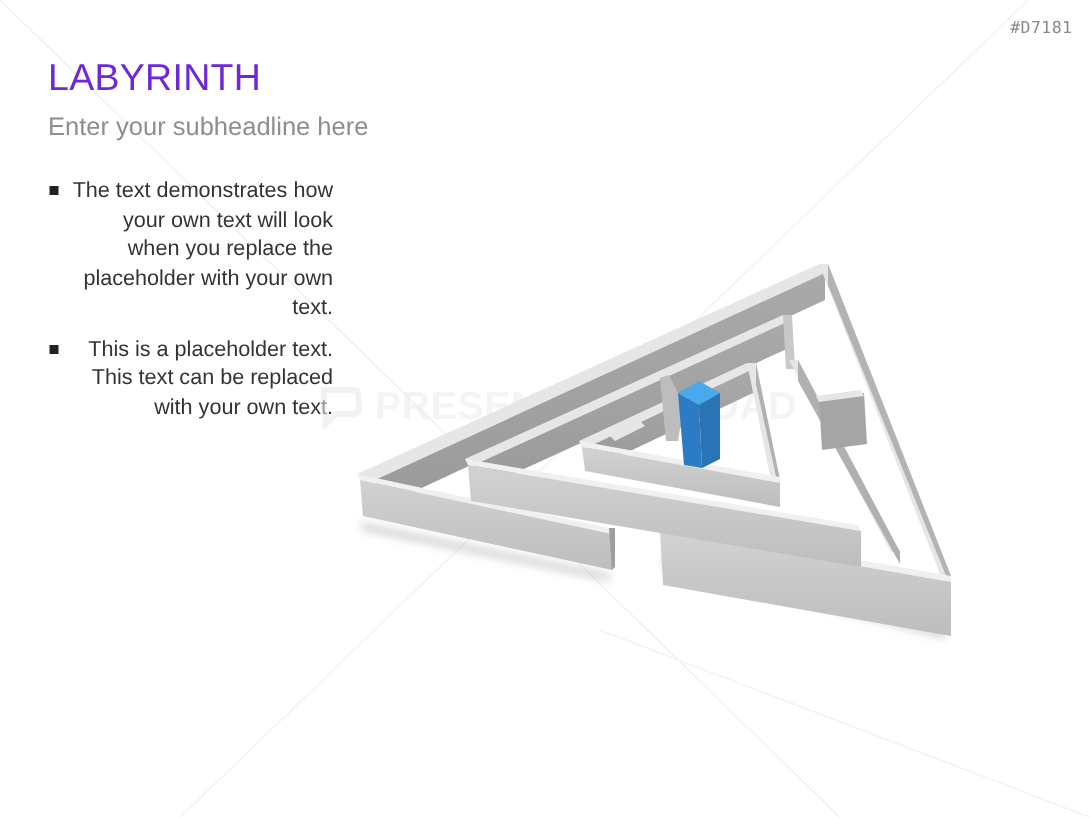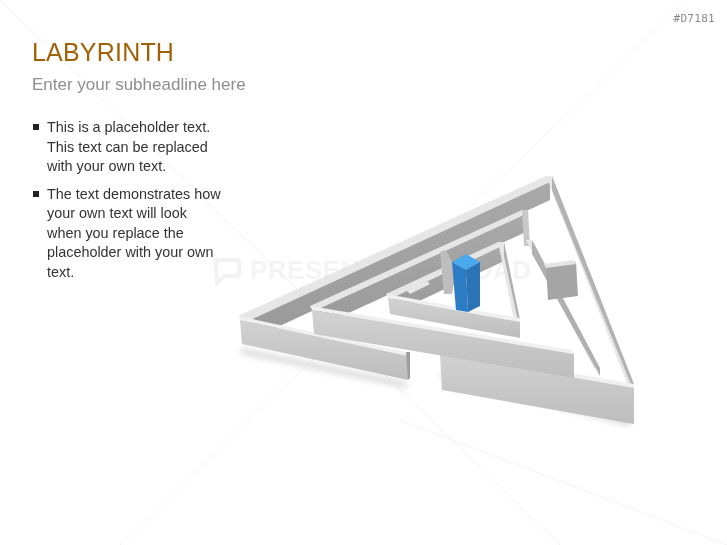--- a/index.html
+++ b/index.html
@@ -1,22 +1,22 @@
 <!DOCTYPE html>
 <html><head>
 <meta charset="utf-8">
 <style>
   html, body { margin:0; padding:0; }
   body { width:727px; height:545px; background:#fff; position:relative; overflow:hidden;
          font-family:"Liberation Sans", "DejaVu Sans", sans-serif; }
-  .slide { position:absolute; left:0; top:0; width:727px; height:545px; background:#fff; }
+  .slide { position:absolute; left:0; top:0; width:727px; height:545px; background:#fff;text-align:right; }
   .wm-lines { position:absolute; left:0; top:0; width:727px; height:545px; pointer-events:none; }
   .slide-id { position:absolute; right:12px; top:12px; font-family:"DejaVu Sans Mono", monospace;
               font-size:11px; color:#8a8a8a; letter-spacing:0.3px; }
-  .title { position:absolute; left:32px; top:38px; font-size:25px; color:#a16207; letter-spacing:0.2px; }
+  .title { position:absolute; left:32px; top:38px; font-size:25px; color:#6d28d9; letter-spacing:0.2px; }
   .subtitle { position:absolute; left:32px; top:75px; font-size:17px; color:#8e8e8e; }
   .bullets { position:absolute; left:32px; top:118px; width:190px; margin:0; padding:0; list-style:none; }
   .bullets li { position:relative; padding-left:15px; font-size:14.4px; line-height:19.5px; color:#333; margin-bottom:8px; }
   .bullet-mark { position:absolute; left:1px; top:6px; width:6px; height:6px; background:#222; }
   .maze { position:absolute; left:230px; top:170px; width:420px; height:270px; }
   .watermark { position:absolute; left:212px; top:255px; display:flex; align-items:center; gap:8px; opacity:0.55; }
   .wm-logo { width:30px; height:30px; }
   .wm-text { font-size:26px; font-weight:bold; color:#ececec; letter-spacing:0.5px; }
 </style>
 </head>
@@ -31,25 +31,25 @@
   </svg>
 
   <div class="slide-id">#D7181</div>
 
   <div class="title">LABYRINTH</div>
   <div class="subtitle">Enter your subheadline here</div>
 
   <ul class="bullets">
     <li>
       <span class="bullet-mark"></span>
-      <span>This is a placeholder text. This text can be replaced with your own text.</span>
+      <span>The text demonstrates how your own text will look when you replace the placeholder with your own text.</span>
     </li>
     <li>
       <span class="bullet-mark"></span>
-      <span>The text demonstrates how your own text will look when you replace the placeholder with your own text.</span>
+      <span>This is a placeholder text. This text can be replaced with your own text.</span>
     </li>
   </ul>
 
   <div class="watermark">
     <svg class="wm-logo" viewBox="0 0 30 30">
       <path d="M4 4 H24 Q27 4 27 7 V17 Q27 20 24 20 H12 L5 27 V20 Q4 20 4 17 Z" fill="none" stroke="#e8e8e8" stroke-width="4"></path>
     </svg>
     <span class="wm-text">PRESENTATIONLOAD</span>
   </div>
 

